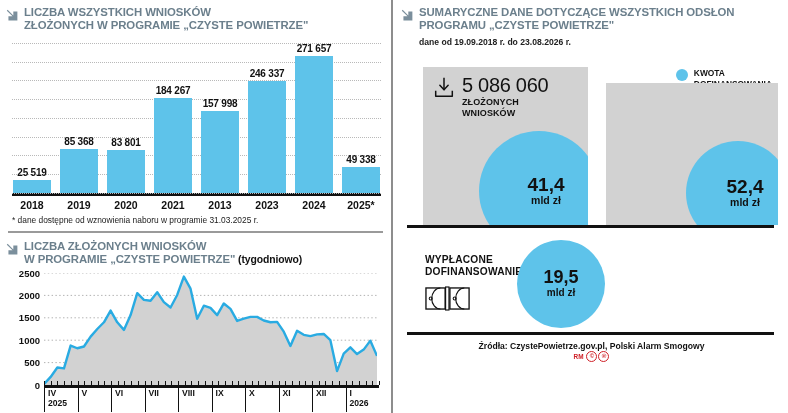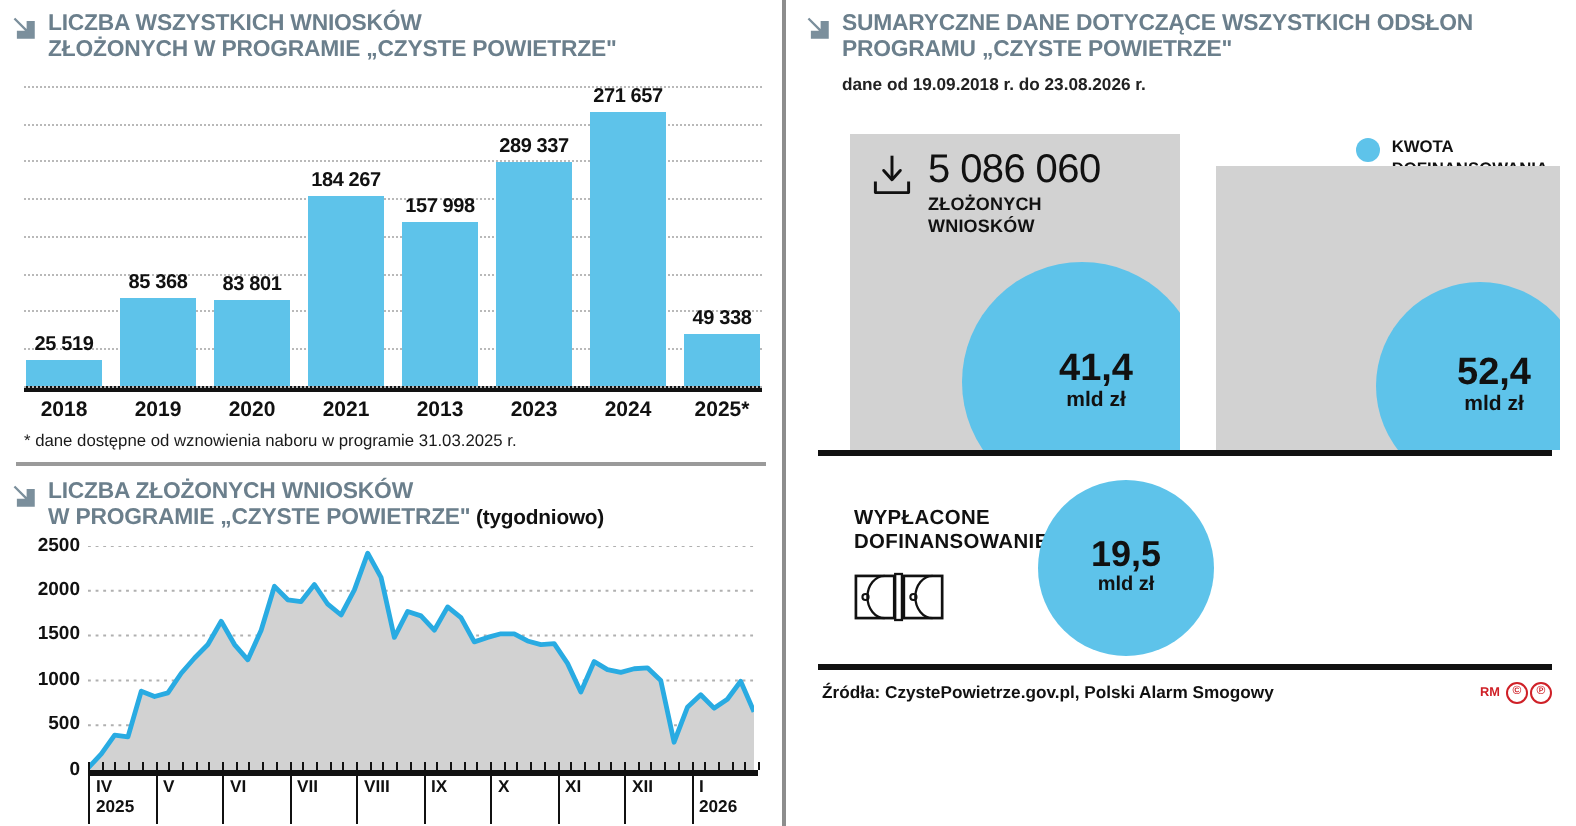--- a/index.html
+++ b/index.html
@@ -3,21 +3,21 @@
 <meta charset="utf-8">
 <style>
   html,body{margin:0;padding:0;}
   body{
     width:788px;height:413px;
     background:#ffffff;
     font-family:"Liberation Sans", sans-serif;
     color:#1a1a1a;
     overflow:hidden;
   }
-  .page{position:relative;width:788px;height:371px;display:flex;justify-content:space-between;}
+  .page{position:relative;width:788px;height:371px;display:flex;}
 
   
   .arrow-icon{
     display:inline-block;width:13px;height:13px;flex:0 0 13px;
     margin-right:5px;position:relative;top:2px;
   }
   .panel-title{
     color:#6b7f8c;
     font-weight:bold;
     font-size:11.4px;
@@ -139,20 +139,21 @@
     letter-spacing:0.2px;text-transform:uppercase;
   }
   .payout-ico{position:absolute;left:18px;top:56px;width:46px;height:30px;}
   .payout .bubble{width:88px;height:88px;left:110px;top:12px;}
   .payout .bub-num{font-size:18px;margin-left:0;}
   .payout .bub-unit{font-size:10px;margin-left:0;}
 
   .source-row{
     display:flex;align-items:center;justify-content:space-between;
     margin:6px 6px 0 8px;
+    flex-direction:column;
   }
   .source-txt{font-size:8.6px;font-weight:bold;color:#111;}
   .rm-logo{display:flex;align-items:center;}
   .rm-txt{font-size:6.4px;font-weight:bold;color:#cf2027;margin-right:2px;}
   .rm-c{
     width:9px;height:9px;border:1px solid #cf2027;border-radius:50%;
     color:#cf2027;font-size:6px;line-height:8px;text-align:center;margin-left:1px;
     font-weight:bold;
   }
 </style>
@@ -204,21 +205,21 @@
             </div>
             <div class="bar-col">
               <div class="bar-val">184 267</div>
               <div class="bar-rect" style="height: 95px; background: rgb(94, 195, 234);"></div>
             </div>
             <div class="bar-col">
               <div class="bar-val">157 998</div>
               <div class="bar-rect" style="height: 82px; background: rgb(94, 195, 234);"></div>
             </div>
             <div class="bar-col">
-              <div class="bar-val">289 337</div>
+              <div class="bar-val">246 337</div>
               <div class="bar-rect" style="height: 112px; background: rgb(94, 195, 234);"></div>
             </div>
             <div class="bar-col">
               <div class="bar-val">271 657</div>
               <div class="bar-rect" style="height: 141px; background: rgb(94, 195, 234);"></div>
             </div>
             <div class="bar-col">
               <div class="bar-val">49 338</div>
               <div class="bar-rect" style="height: 26px; background: rgb(94, 195, 234);"></div>
             </div>

